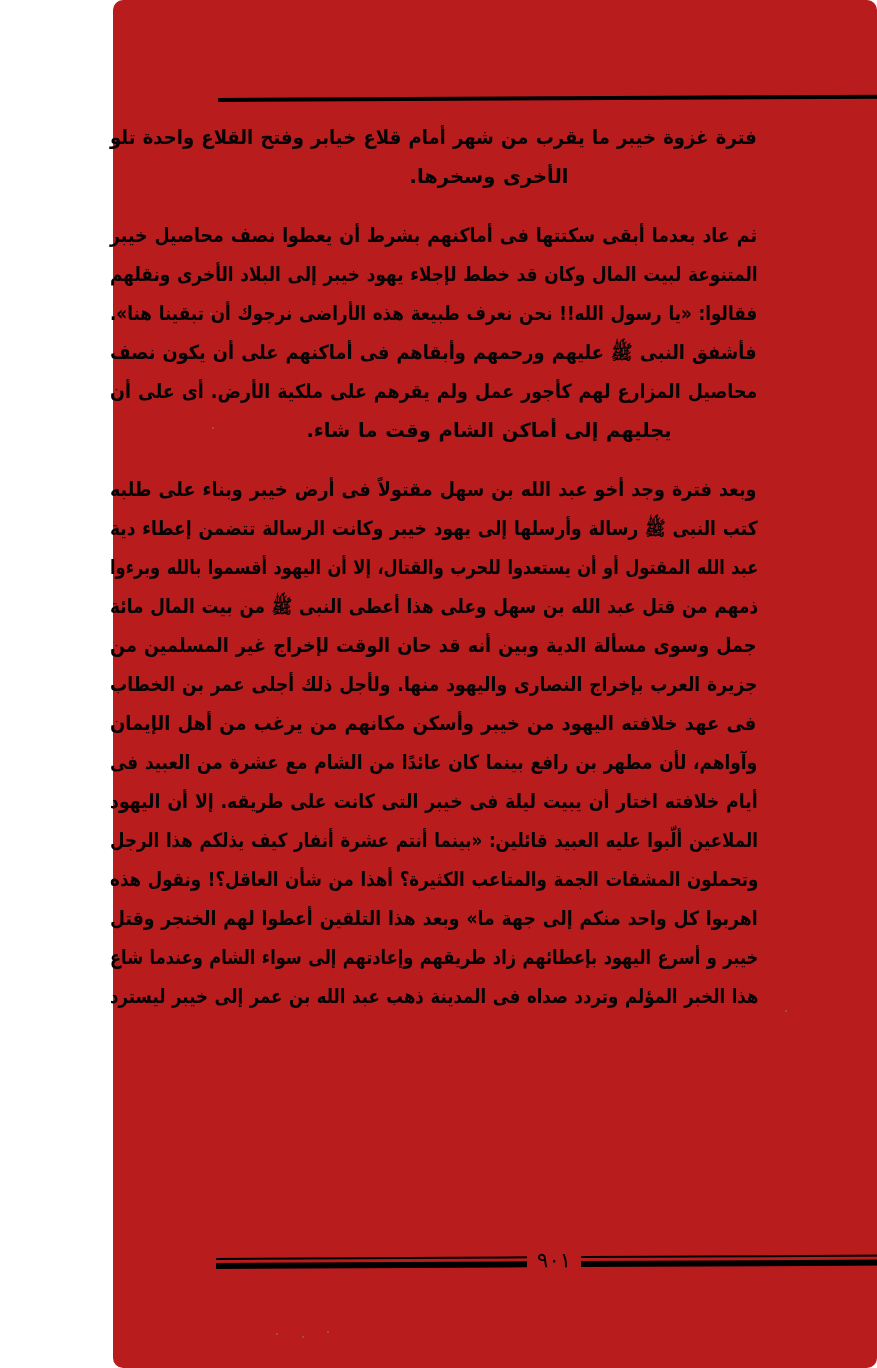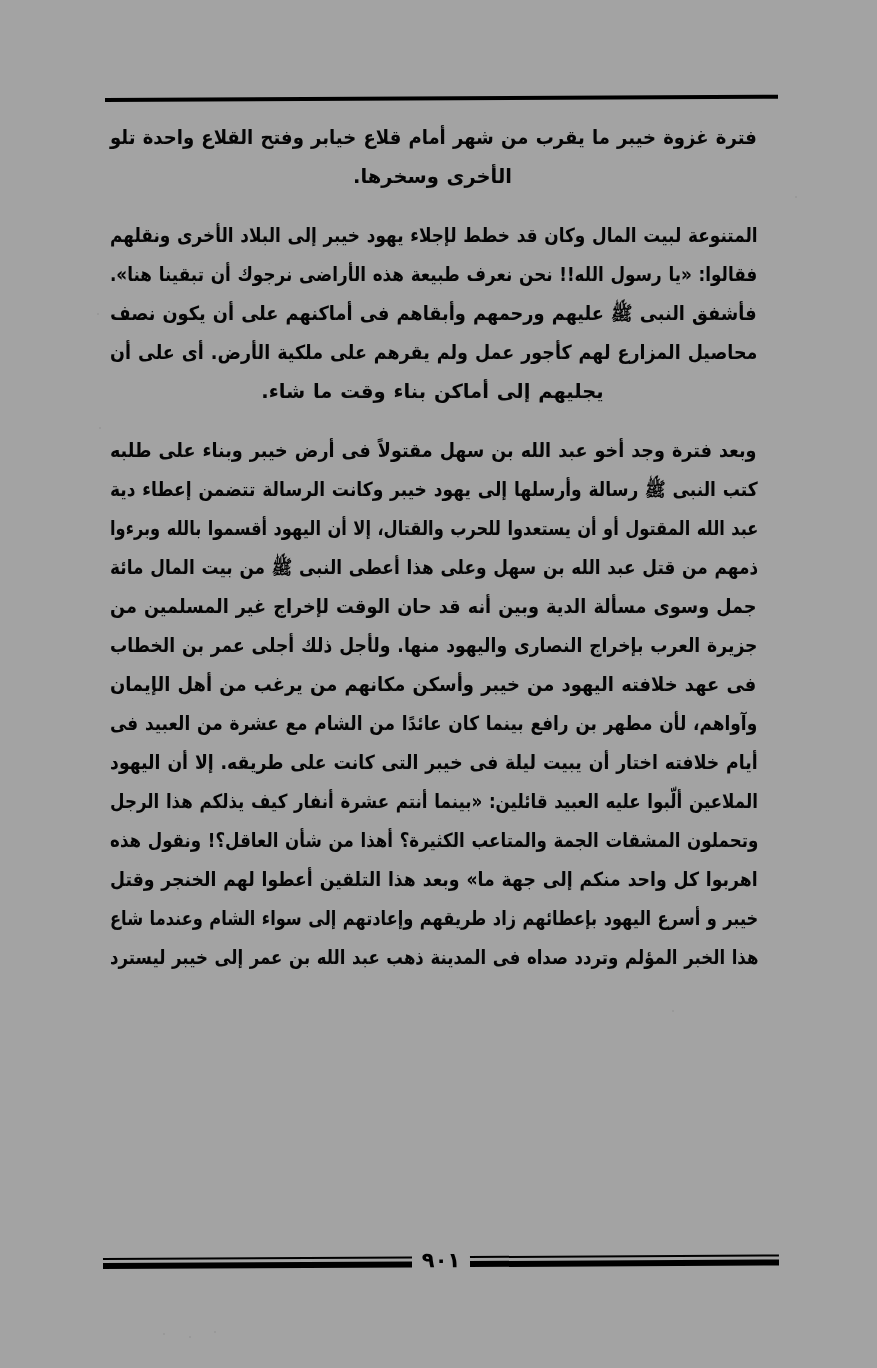--- a/index.html
+++ b/index.html
@@ -11,23 +11,24 @@
   body {
     width: 877px;
     height: 1368px;
     overflow: hidden;
     font-family: "DejaVu Sans", sans-serif;
     color: #000000;
   }
 
   .page {
     position: relative;
-    width: 877px;
+    width: 764px;
     height: 1368px;
-    background: #a3a3a3;
+    background: #b91c1c;
+    border-radius: 10px;
   }
 
   
   .speck {
     position: absolute;
     background: #8d8d8d;
     border-radius: 50%;
     opacity: .55;
   }
 
@@ -121,21 +122,21 @@
     left: 0; right: 0;
     top: 5px;
     height: 6px;
     background: #000;
   }
   .page-number {
     flex: 0 0 auto;
     padding: 0 10px;
     font-family: "DejaVu Sans", sans-serif;
     font-size: 21px;
-    font-weight: 700;
+    font-weight: 400;
     line-height: 1;
     color: #000;
     direction: rtl;
     transform: translateY(-1px);
   }
 </style>
 </head>
 <body>
 
 <div class="page">
@@ -158,33 +159,36 @@
       <span class="linebox">
           <span style="display: inline-block; transform-origin: right center; transform: scaleX(0.924896);">فترة غزوة خيبر ما يقرب من شهر أمام قلاع خيابر وفتح القلاع واحدة تلو</span>
         </span>
       <span class="linebox last">
           <span style="transform-origin: right center;">الأخرى وسخرها.</span>
         </span>
     </p>
 
     <p class="para">
       <span class="linebox">
+          <span style="display: inline-block; transform-origin: right center; transform: scaleX(0.892617);">ثم عاد بعدما أبقى سكتتها فى أماكنهم بشرط أن يعطوا نصف محاصيل خيبر</span>
+        </span>
+      <span class="linebox">
           <span style="display: inline-block; transform-origin: right center; transform: scaleX(0.865885);">المتنوعة لبيت المال وكان قد خطط لإجلاء يهود خيبر إلى البلاد الأخرى ونقلهم</span>
         </span>
       <span class="linebox">
           <span style="display: inline-block; transform-origin: right center; transform: scaleX(0.861399);">فقالوا: «يا رسول الله!! نحن نعرف طبيعة هذه الأراضى نرجوك أن تبقينا هنا».</span>
         </span>
       <span class="linebox">
           <span style="display: inline-block; transform-origin: right center; transform: scaleX(0.910959);">فأشفق النبى ﷺ عليهم ورحمهم وأبقاهم فى أماكنهم على أن يكون نصف</span>
         </span>
       <span class="linebox">
           <span style="display: inline-block; transform-origin: right center; transform: scaleX(0.897436);">محاصيل المزارع لهم كأجور عمل ولم يقرهم على ملكية الأرض. أى على أن</span>
         </span>
       <span class="linebox last">
-          <span style="transform-origin: right center;">يجليهم إلى أماكن بناء وقت ما شاء.</span>
+          <span style="transform-origin: right center;">يجليهم إلى أماكن الشام وقت ما شاء.</span>
         </span>
     </p>
 
     <p class="para">
       <span class="linebox">
           <span style="display: inline-block; transform-origin: right center; transform: scaleX(0.901084);">وبعد فترة وجد أخو عبد الله بن سهل مقتولاً فى أرض خيبر وبناء على طلبه</span>
         </span>
       <span class="linebox">
           <span style="display: inline-block; transform-origin: right center; transform: scaleX(0.875);">كتب النبى ﷺ رسالة وأرسلها إلى يهود خيبر وكانت الرسالة تتضمن إعطاء دية</span>
         </span>

